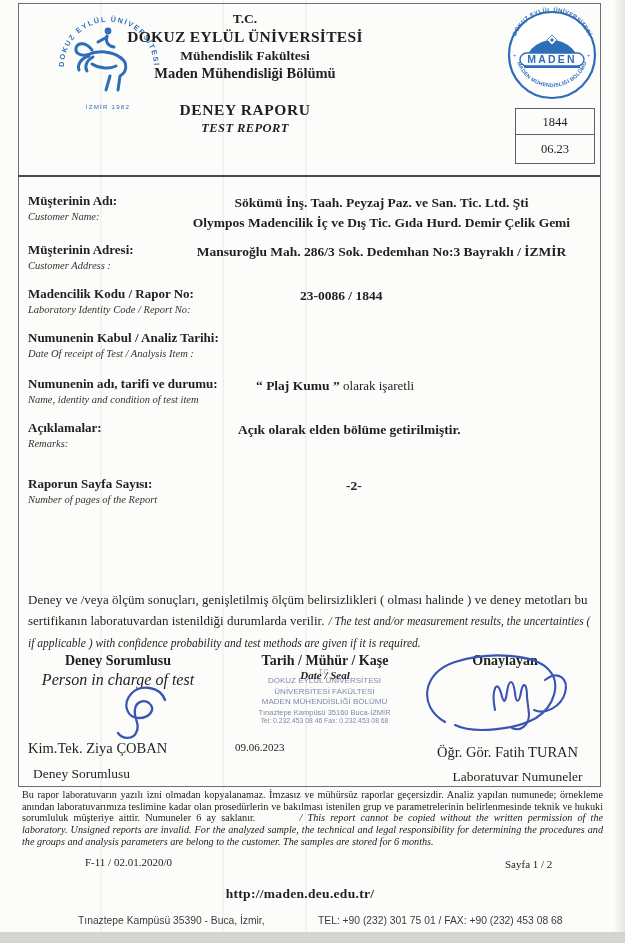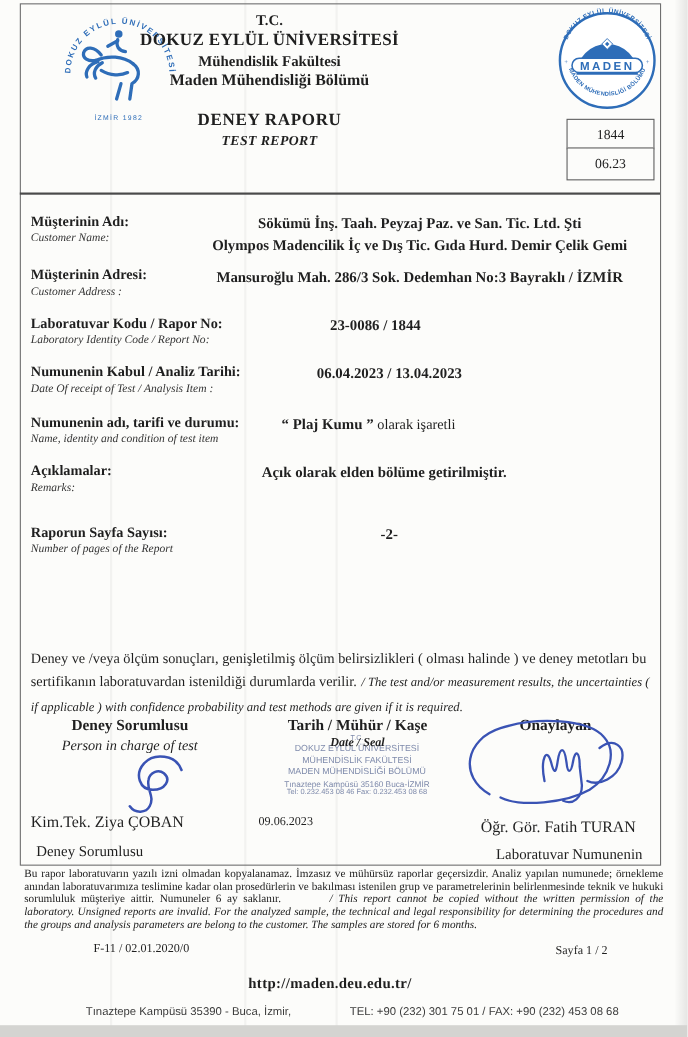--- a/index.html
+++ b/index.html
@@ -26,21 +26,21 @@
   .flabel{font-size:13px;font-weight:bold;line-height:1.2;}
   .fsub{font-size:10.5px;font-style:italic;color:#333;line-height:1.2;margin-top:2px;}
   .fval{position:absolute;top:0;font-weight:bold;font-size:13.5px;line-height:1.45;}
   .stmt{position:absolute;left:28px;right:28px;line-height:1.34;}
   .stmt .tr13b{font-weight:bold;font-size:13px;}
   .stmt .en12{font-size:12px;}
   .stmt .tr13{font-size:13px;}
   .stmt .en115i{font-size:11.5px;font-style:italic;}
   .sigcol{position:absolute;text-align:center;line-height:1.25;}
   .sig-title{font-size:14px;font-weight:bold;}
-  .sig-title-en{font-size:13px;font-style:italic;}
+  .sig-title-en{font-size:16px;font-style:italic;}
   .stamp{position:absolute;left:237px;top:668px;width:175px;text-align:center;
          font-family:"Liberation Sans","DejaVu Sans",sans-serif;color:#7e8aab;z-index:1;line-height:1.3;}
   .stamp .s1{font-size:6.5px;}
   .stamp .s2{font-size:8px;}
   .stamp .s3{font-size:7.5px;}
   .stamp .s4{font-size:6.8px;}
   .dateseal{position:absolute;left:235px;top:669px;width:180px;text-align:center;
             font-size:11px;font-style:italic;font-weight:600;z-index:2;}
   .disclaimer{position:absolute;left:22px;right:22px;top:789px;font-size:10.2px;
               line-height:1.14;text-align:justify;color:#222;}
@@ -129,29 +129,28 @@
     </div>
   </div>
 
   <div class="field" style="top:242px">
     <div class="flabel">Müşterinin Adresi:</div>
     <div class="fsub">Customer Address :</div>
     <div class="fval" style="left:140px;right:0;text-align:center">Mansuroğlu Mah. 286/3 Sok. Dedemhan No:3 Bayraklı / İZMİR</div>
   </div>
 
   <div class="field" style="top:286px">
-    <div class="flabel">Laboratuvar Kodu / Rapor No:</div>
+    <div class="flabel">Madencilik Kodu / Rapor No:</div>
     <div class="fsub">Laboratory Identity Code / Report No:</div>
     <div class="fval" style="left:272px">23-0086 / 1844</div>
   </div>
 
   <div class="field" style="top:330px">
     <div class="flabel">Numunenin Kabul / Analiz Tarihi:</div>
     <div class="fsub">Date Of receipt of Test / Analysis Item :</div>
-    <div class="fval" style="left:260px">06.04.2023 / 13.04.2023</div>
   </div>
 
   <div class="field" style="top:420px">
     <div class="flabel">Açıklamalar:</div>
     <div class="fsub">Remarks:</div>
     <div class="fval" style="left:210px">Açık olarak elden bölüme getirilmiştir.</div>
   </div>
 
   <div class="field" style="top:376px">
     <div class="flabel">Numunenin adı, tarifi ve durumu:</div>
@@ -182,21 +181,21 @@
     <div class="sig-title">Tarih / Mühür / Kaşe</div>
   </div>
   <div class="sigcol" style="left:415px;top:652px;width:180px">
     <div class="sig-title">Onaylayan</div>
   </div>
 
   <div class="dateseal">Date / Seal</div>
   <div class="stamp">
     <div class="s1">T.C.</div>
     <div class="s2">DOKUZ EYLÜL ÜNİVERSİTESİ</div>
-    <div class="s2">MÜHENDİSLİK FAKÜLTESİ</div>
+    <div class="s2">ÜNİVERSİTESİ FAKÜLTESİ</div>
     <div class="s2">MADEN MÜHENDİSLİĞİ BÖLÜMÜ</div>
     <div class="s3">Tınaztepe Kampüsü 35160 Buca-İZMİR</div>
     <div class="s4">Tel: 0.232.453 08 46 Fax: 0.232.453 08 68</div>
   </div>
 
   <svg class="abs" style="left:105px;top:680px" width="85" height="62" viewBox="0 0 85 62">
     <g stroke="#3a53b4" fill="none" stroke-width="2.3" stroke-linecap="round">
       <path d="M60,20 C55,6 35,4 26,14 C17,24 22,38 34,38 C45,38 51,29 44,23 C39,19 31,22 30,29 C28,38 36,44 31,53 C28,59 18,60 13,53"></path>
     </g>
   </svg>
@@ -206,21 +205,21 @@
       <path d="M30,74 C2,58 8,24 40,14 C74,3 120,6 134,22 C146,35 140,58 121,70 C100,82 58,86 40,77"></path>
       <path d="M80,62 C76,42 82,30 86,45 C88,53 90,58 92,44 C94,31 98,30 100,45 C101,55 104,56 106,44 C108,33 112,35 112,49 L114,66 C114,77 106,84 97,80"></path>
       <path d="M130,32 C143,22 154,30 150,45 C146,59 130,67 119,62"></path>
     </g>
   </svg>
 
   <div class="abs" style="left:28px;top:740px;font-size:14.5px">Kim.Tek. Ziya ÇOBAN</div>
   <div class="abs" style="left:235px;top:741px;width:180px;text-align:left;font-size:11px">09.06.2023</div>
   <div class="abs" style="left:415px;top:744px;width:185px;text-align:center;font-size:14.5px">Öğr. Gör. Fatih TURAN</div>
   <div class="abs" style="left:33px;top:766px;font-size:13.5px">Deney Sorumlusu</div>
-  <div class="abs" style="left:425px;top:769px;width:185px;text-align:center;font-size:13.5px">Laboratuvar Numunenin</div>
+  <div class="abs" style="left:425px;top:769px;width:185px;text-align:center;font-size:13.5px">Laboratuvar Numuneler</div>
 
   <div class="disclaimer">
     <span class="tr">Bu rapor laboratuvarın yazılı izni olmadan kopyalanamaz. İmzasız ve mühürsüz raporlar geçersizdir. Analiz yapılan numunede; örnekleme anından laboratuvarımıza teslimine kadar olan prosedürlerin ve bakılması istenilen grup ve parametrelerinin belirlenmesinde teknik ve hukuki sorumluluk müşteriye aittir. Numuneler 6 ay saklanır.</span>
     <span class="en">/ This report cannot be copied without the written permission of the laboratory. Unsigned reports are invalid. For the analyzed sample, the technical and legal responsibility for determining the procedures and the groups and analysis parameters are belong to the customer. The samples are stored for 6 months.</span>
   </div>
 
   <div class="abs smallrow" style="left:85px;top:856px">F-11 / 02.01.2020/0</div>
   <div class="abs smallrow" style="left:505px;top:858px">Sayfa 1 / 2</div>
 
   <div class="weburl">http://maden.deu.edu.tr/</div>

